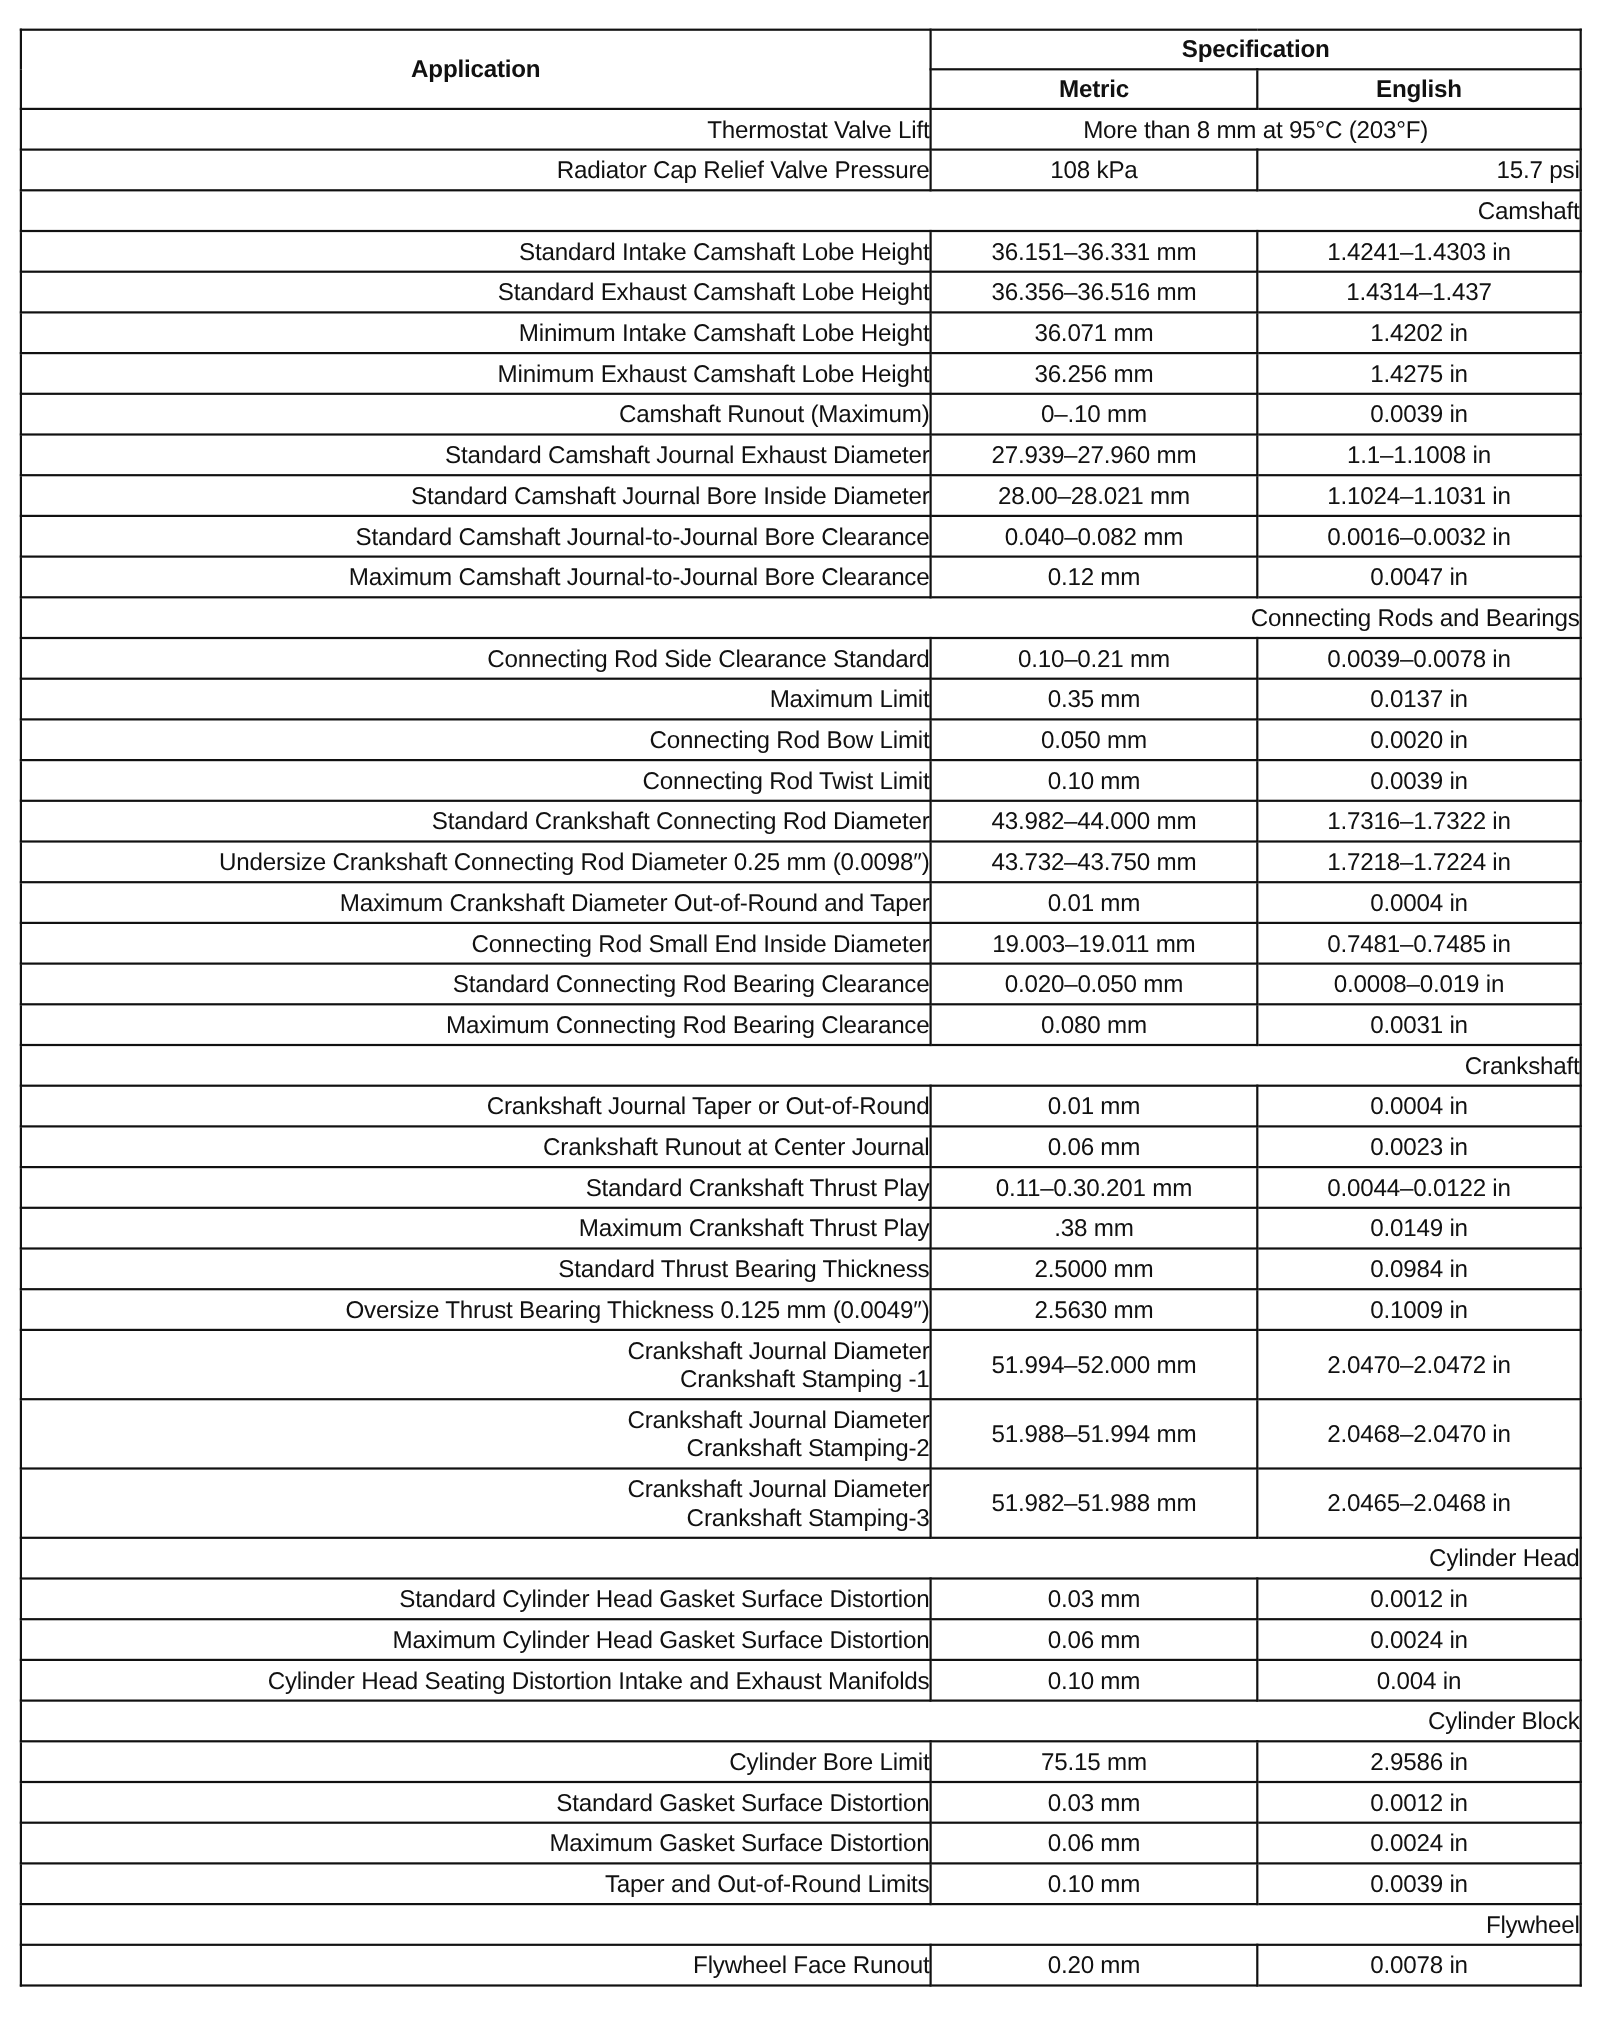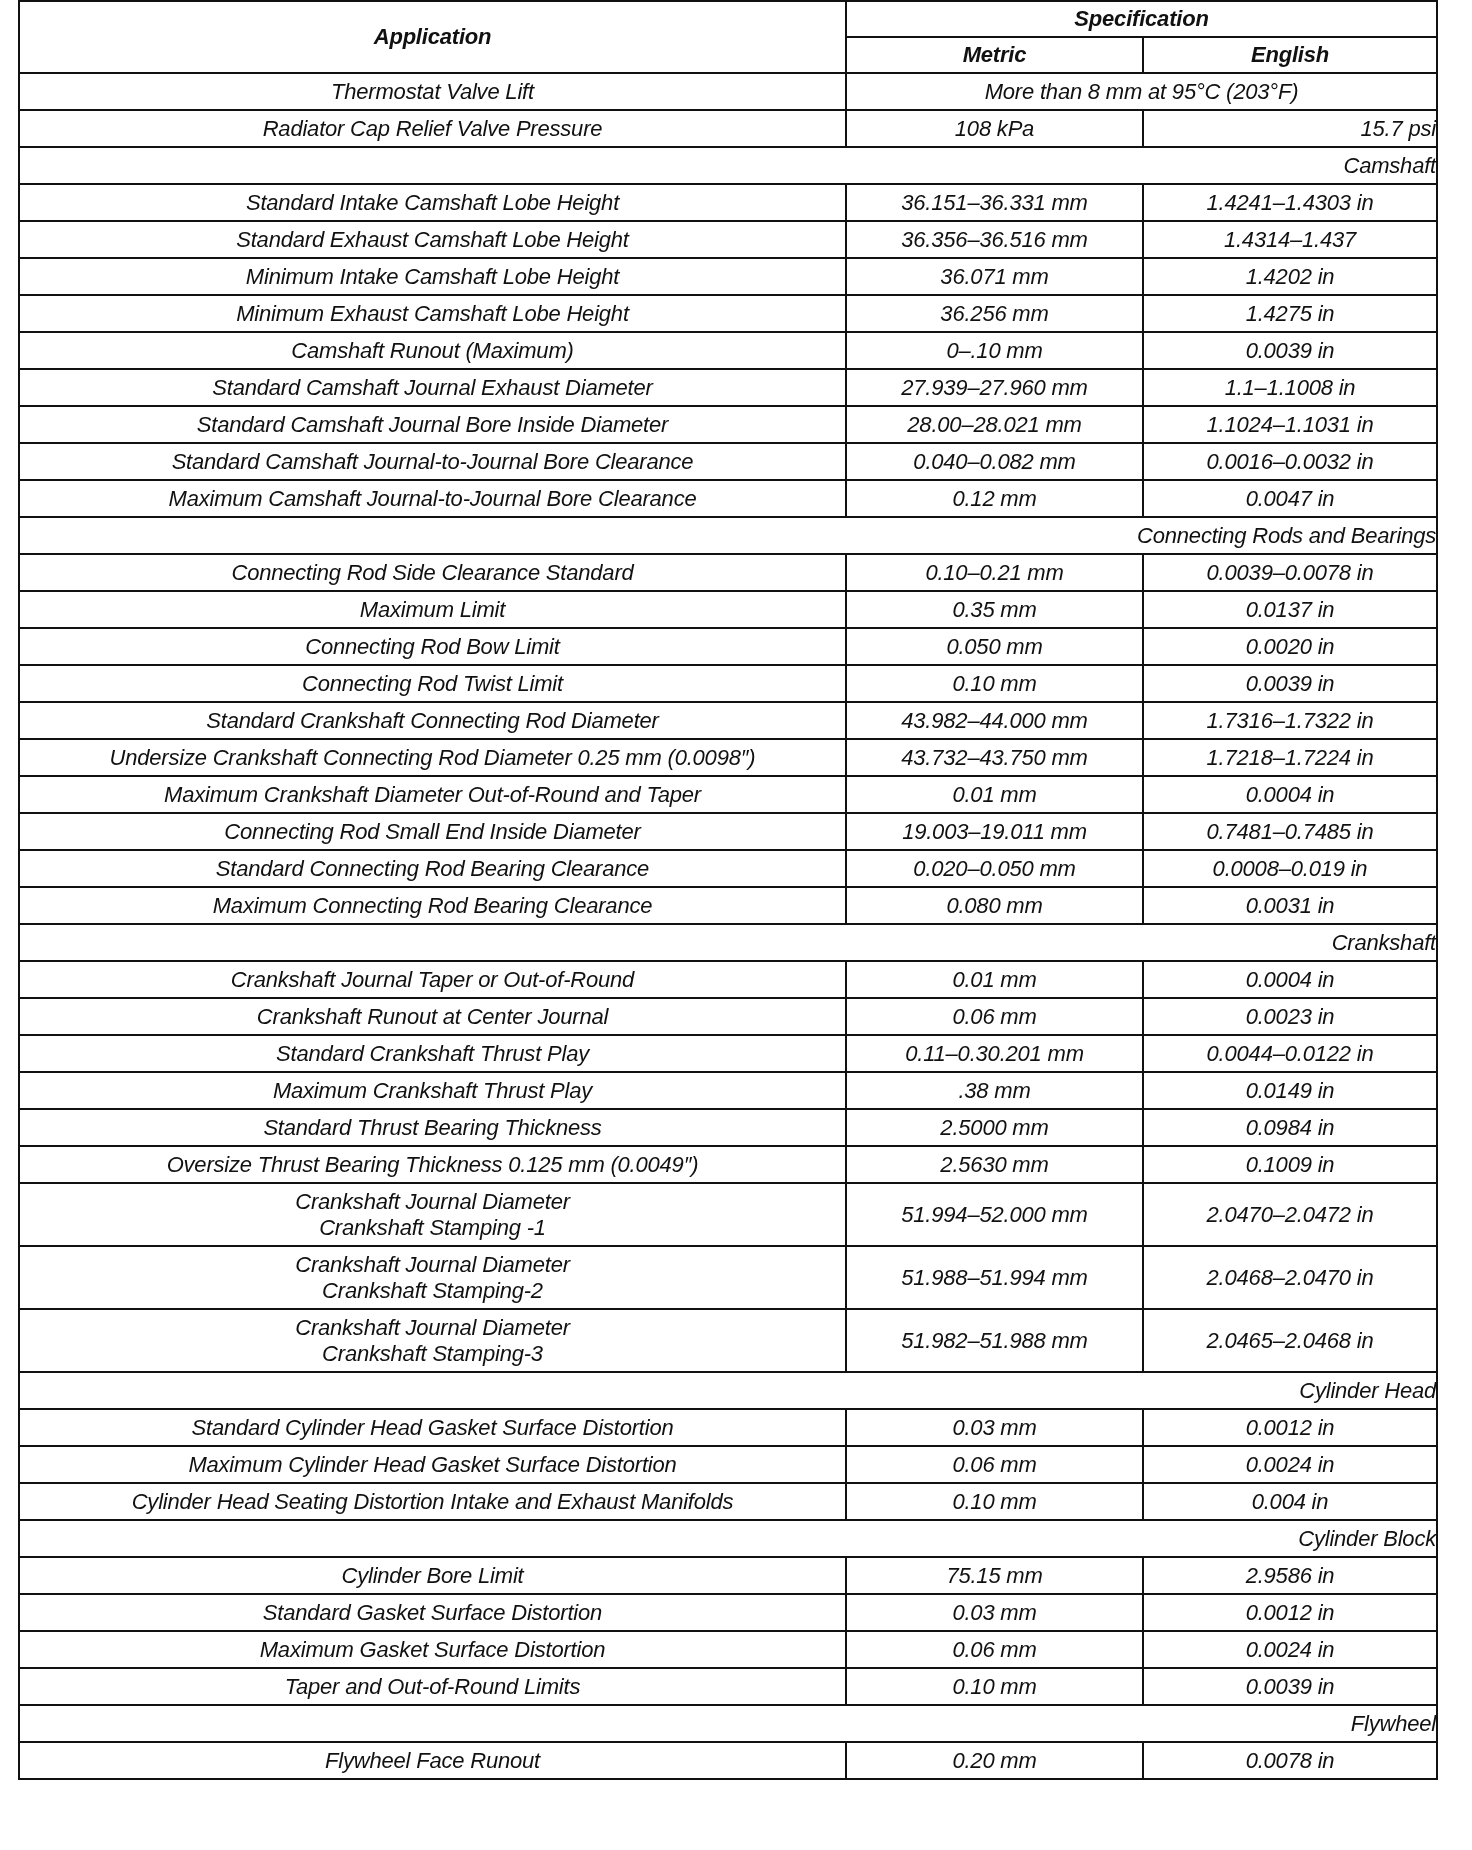--- a/index.html
+++ b/index.html
@@ -1,34 +1,34 @@
 <!DOCTYPE html>
 <html><head>
 <meta charset="utf-8">
 <style>
   html, body { margin: 0; padding: 0; background: #ffffff; }
   body { width: 1472px; height: 1850px; position: relative; overflow: hidden;
          font-family: "Liberation Sans", sans-serif; color: #111; }
   table.spec {
-    position: absolute; left: 18px; top: 0; width: 1418px;
+    position: absolute; left: 18px; top: 26px; width: 1418px;
     border-collapse: collapse; table-layout: fixed;
-    font-size: 22px; letter-spacing: -0.2px; font-style: italic;
+    font-size: 22px; letter-spacing: -0.2px;
   }
   table.spec col.c-app { width: 827px; }
   table.spec col.c-met { width: 297px; }
   table.spec col.c-eng { width: 294px; }
   table.spec td, table.spec th {
     border: 2.5px solid #111; padding: 0; height: 35px; line-height: 24px;
     vertical-align: middle; white-space: nowrap;
   }
   table.spec th { font-weight: bold; text-align: center; }
   tr.hdr1 th { height: 34px; }
   tr.hdr2 th { height: 34px; margin-left: 24px; }
   th.app-h { vertical-align: bottom; padding-bottom: 4px; }
-  td.item { padding-left: 38px; text-align: center; }
+  td.item { padding-left: 38px; text-align: right; }
   td.section { padding-left: 16px; text-align: right; border-right: 2.5px solid #111; }
   td.val { text-align: center; }
   td.val-left { text-align: right; padding-left: 10px; }
   tr.tall td { height: 61px; line-height: 26px; }
   .line { display: block; }
 </style>
 </head>
 <body>
 
 <table class="spec">

